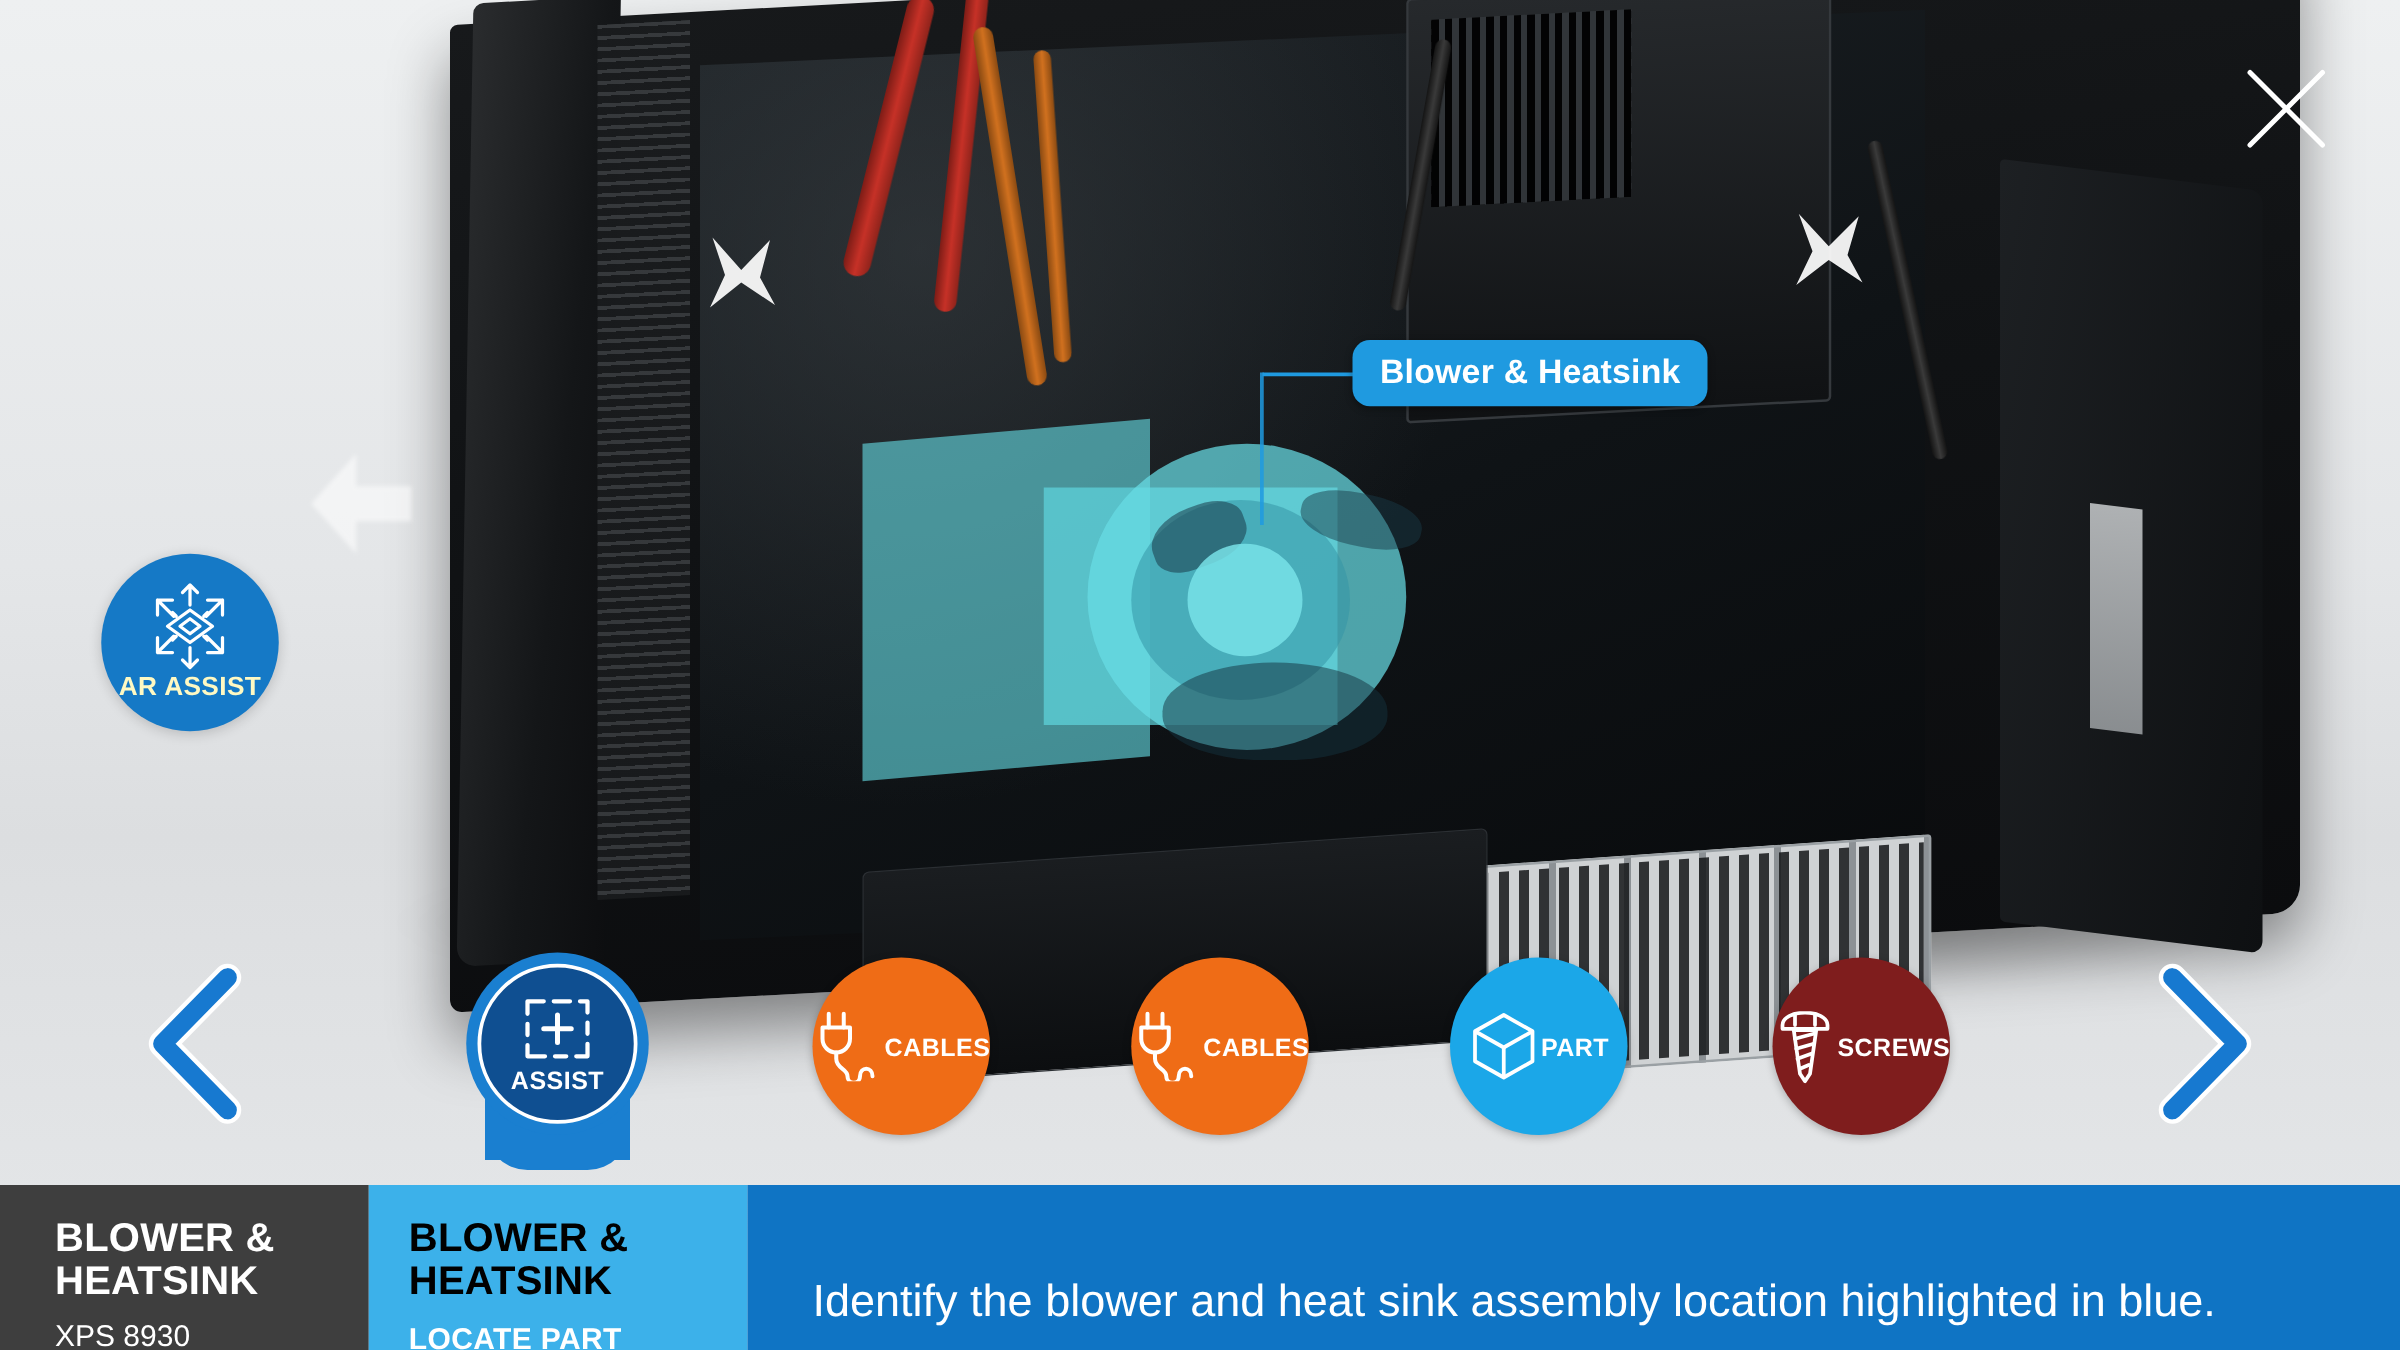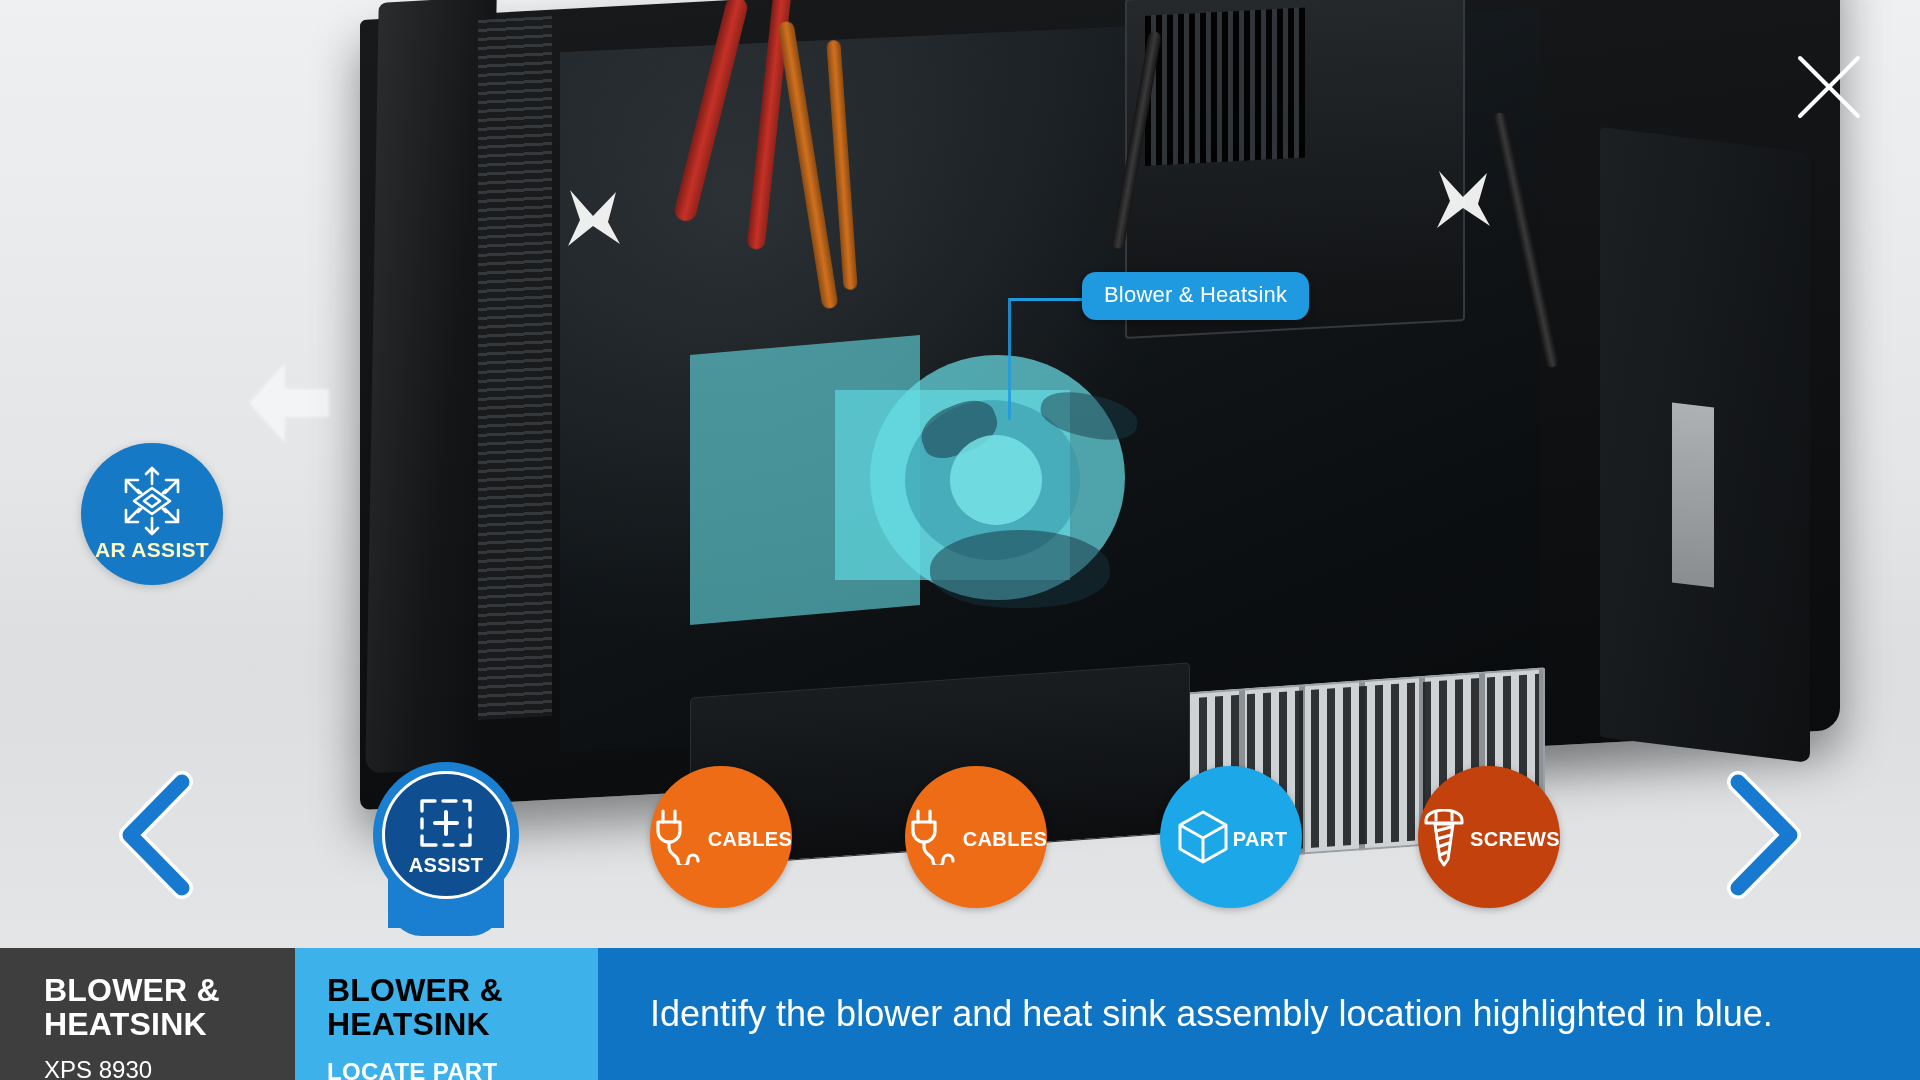--- a/index.html
+++ b/index.html
@@ -147,21 +147,21 @@
   
   .xmark { position:absolute; color:#fff; opacity:.92; filter:blur(.6px); }
   .xmark svg { display:block; }
   .ghost-arrow { position:absolute; opacity:.55; filter:blur(1.5px); }
 
   
   .callout {
     position:absolute; left:1082px; top:272px;
     background:#1f9ae0; color:#fff;
     padding:10px 22px 12px; border-radius:14px;
-    font-size:22px; font-weight:normal; letter-spacing:.2px;
+    font-size:27px; font-weight:bold; letter-spacing:.2px;
     box-shadow:0 2px 6px rgba(0,0,0,.35);
     white-space:nowrap;
   }
   .callout-line {
     position:absolute; left:1010px; top:298px; width:76px; height:3px;
     background:#1f9ae0;
   }
   .callout-line2 {
     position:absolute; left:1008px; top:298px; width:3px; height:122px;
     background:#1f9ae0; opacity:.85;
@@ -244,22 +244,22 @@
   .bb-part .title { font-size:32px; font-weight:bold; line-height:1.06; letter-spacing:.2px; }
   .bb-part .model { font-size:24px; margin-top:14px; font-weight:400; }
   .bb-step {
     width:303px; background:#3cb1ea; color:#000;
     padding:26px 0 0 32px;
   }
   .bb-step .title { font-size:32px; font-weight:bold; line-height:1.06; color:#000; letter-spacing:.2px; }
   .bb-step .sub { font-size:24px; font-weight:bold; color:#fff; margin-top:16px; letter-spacing:.3px; }
   .bb-inst {
     flex:1; background:#0f74c4; color:#fff;
-    display:flex; align-items:center;
-    padding:0 60px 0 52px;
+    display:flex; align-items:flex-end;
+    padding:0 60px 16px 52px;
   }
   .bb-inst .txt { font-size:36px; line-height:1.28; font-weight:400; }
 </style>
 </head>
 <body>
 
 <div id="stage">
 
   <div class="scene">
     <div class="desk-shadow"></div>
@@ -412,21 +412,21 @@
             <path d="M28 3 L51 16 V40 L28 53 L5 40 V16 Z"></path>
             <path d="M5 16 L28 29 L51 16"></path>
             <path d="M28 29 V53"></path>
           </svg>
         </span>
         <span class="slabel">PART</span>
       </div>
     </div>
 
     <div class="step" style="left:1418px;">
-      <div class="bubble" style="background:#c2410c;">
+      <div class="bubble" style="background:#7f1d1d;">
         <span class="sicon">
           <svg width="52" height="58" viewBox="0 0 52 58" fill="none" stroke="#ffffff" stroke-width="3" stroke-linecap="round" stroke-linejoin="round">
             <path d="M8 11 a18 10 0 0 1 36 0 v3 H8 Z"></path>
             <path d="M18 3 V11 M34 3 V11"></path>
             <path d="M17 15 H35 L30 50 L26 56 L22 50 Z"></path>
             <path d="M18 22 L33 18 M19 30 L33 26 M20 38 L31 34 M22 46 L29 43"></path>
           </svg>
         </span>
         <span class="slabel">SCREWS</span>
       </div>

